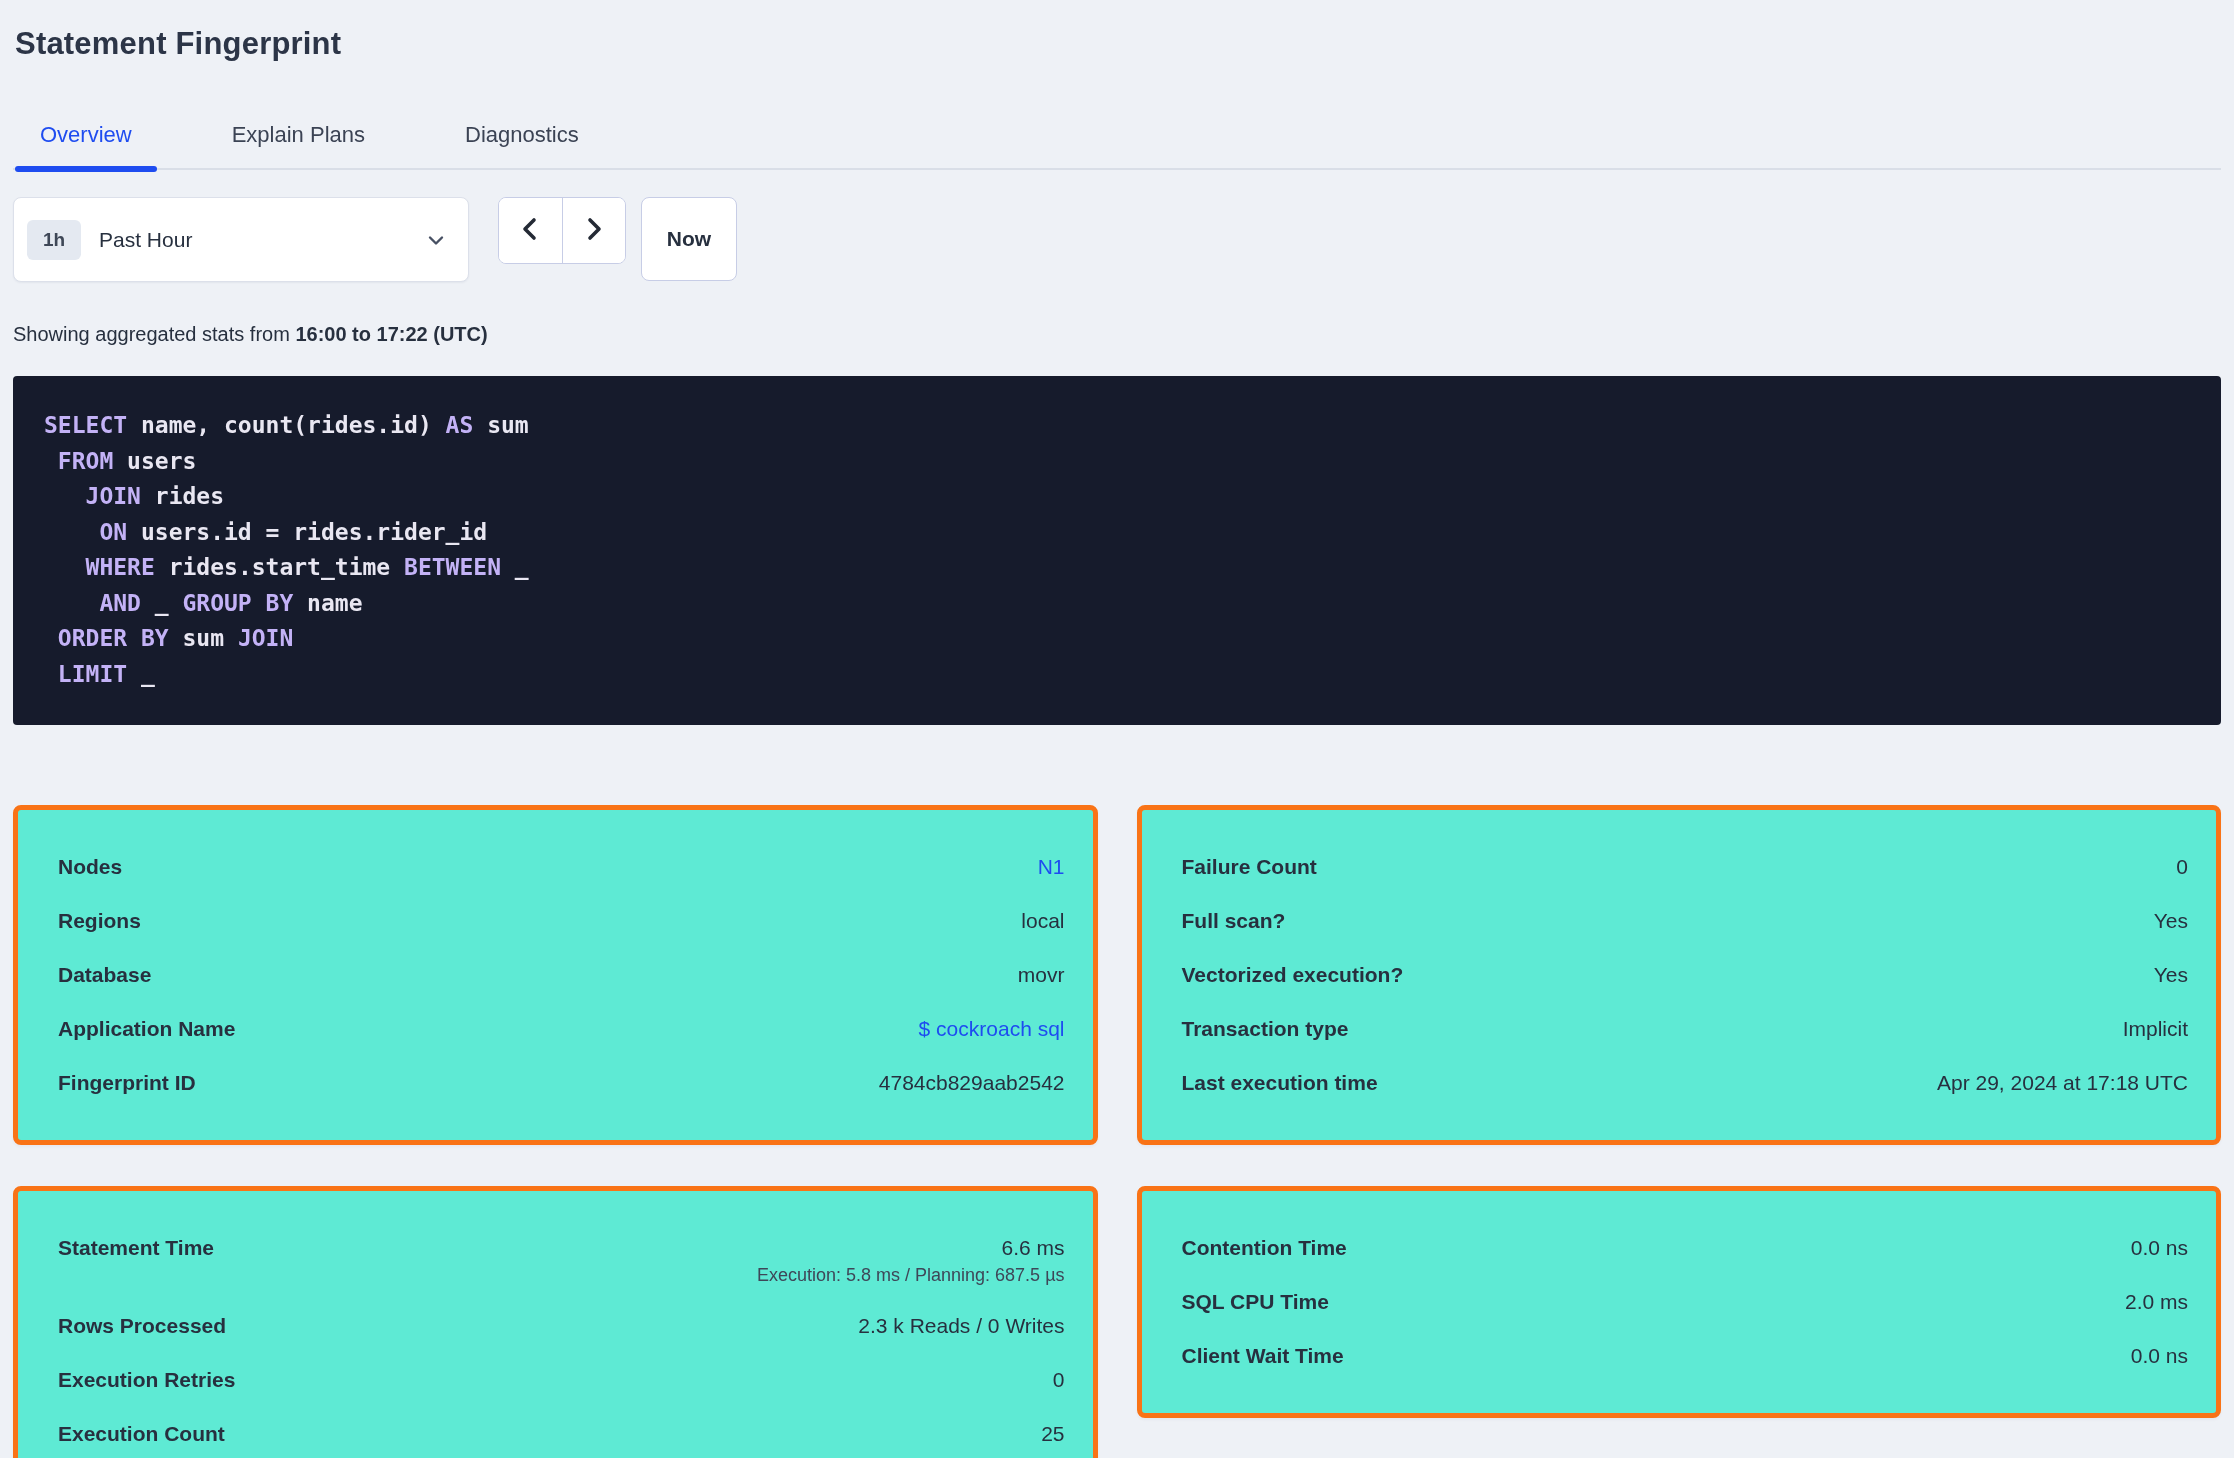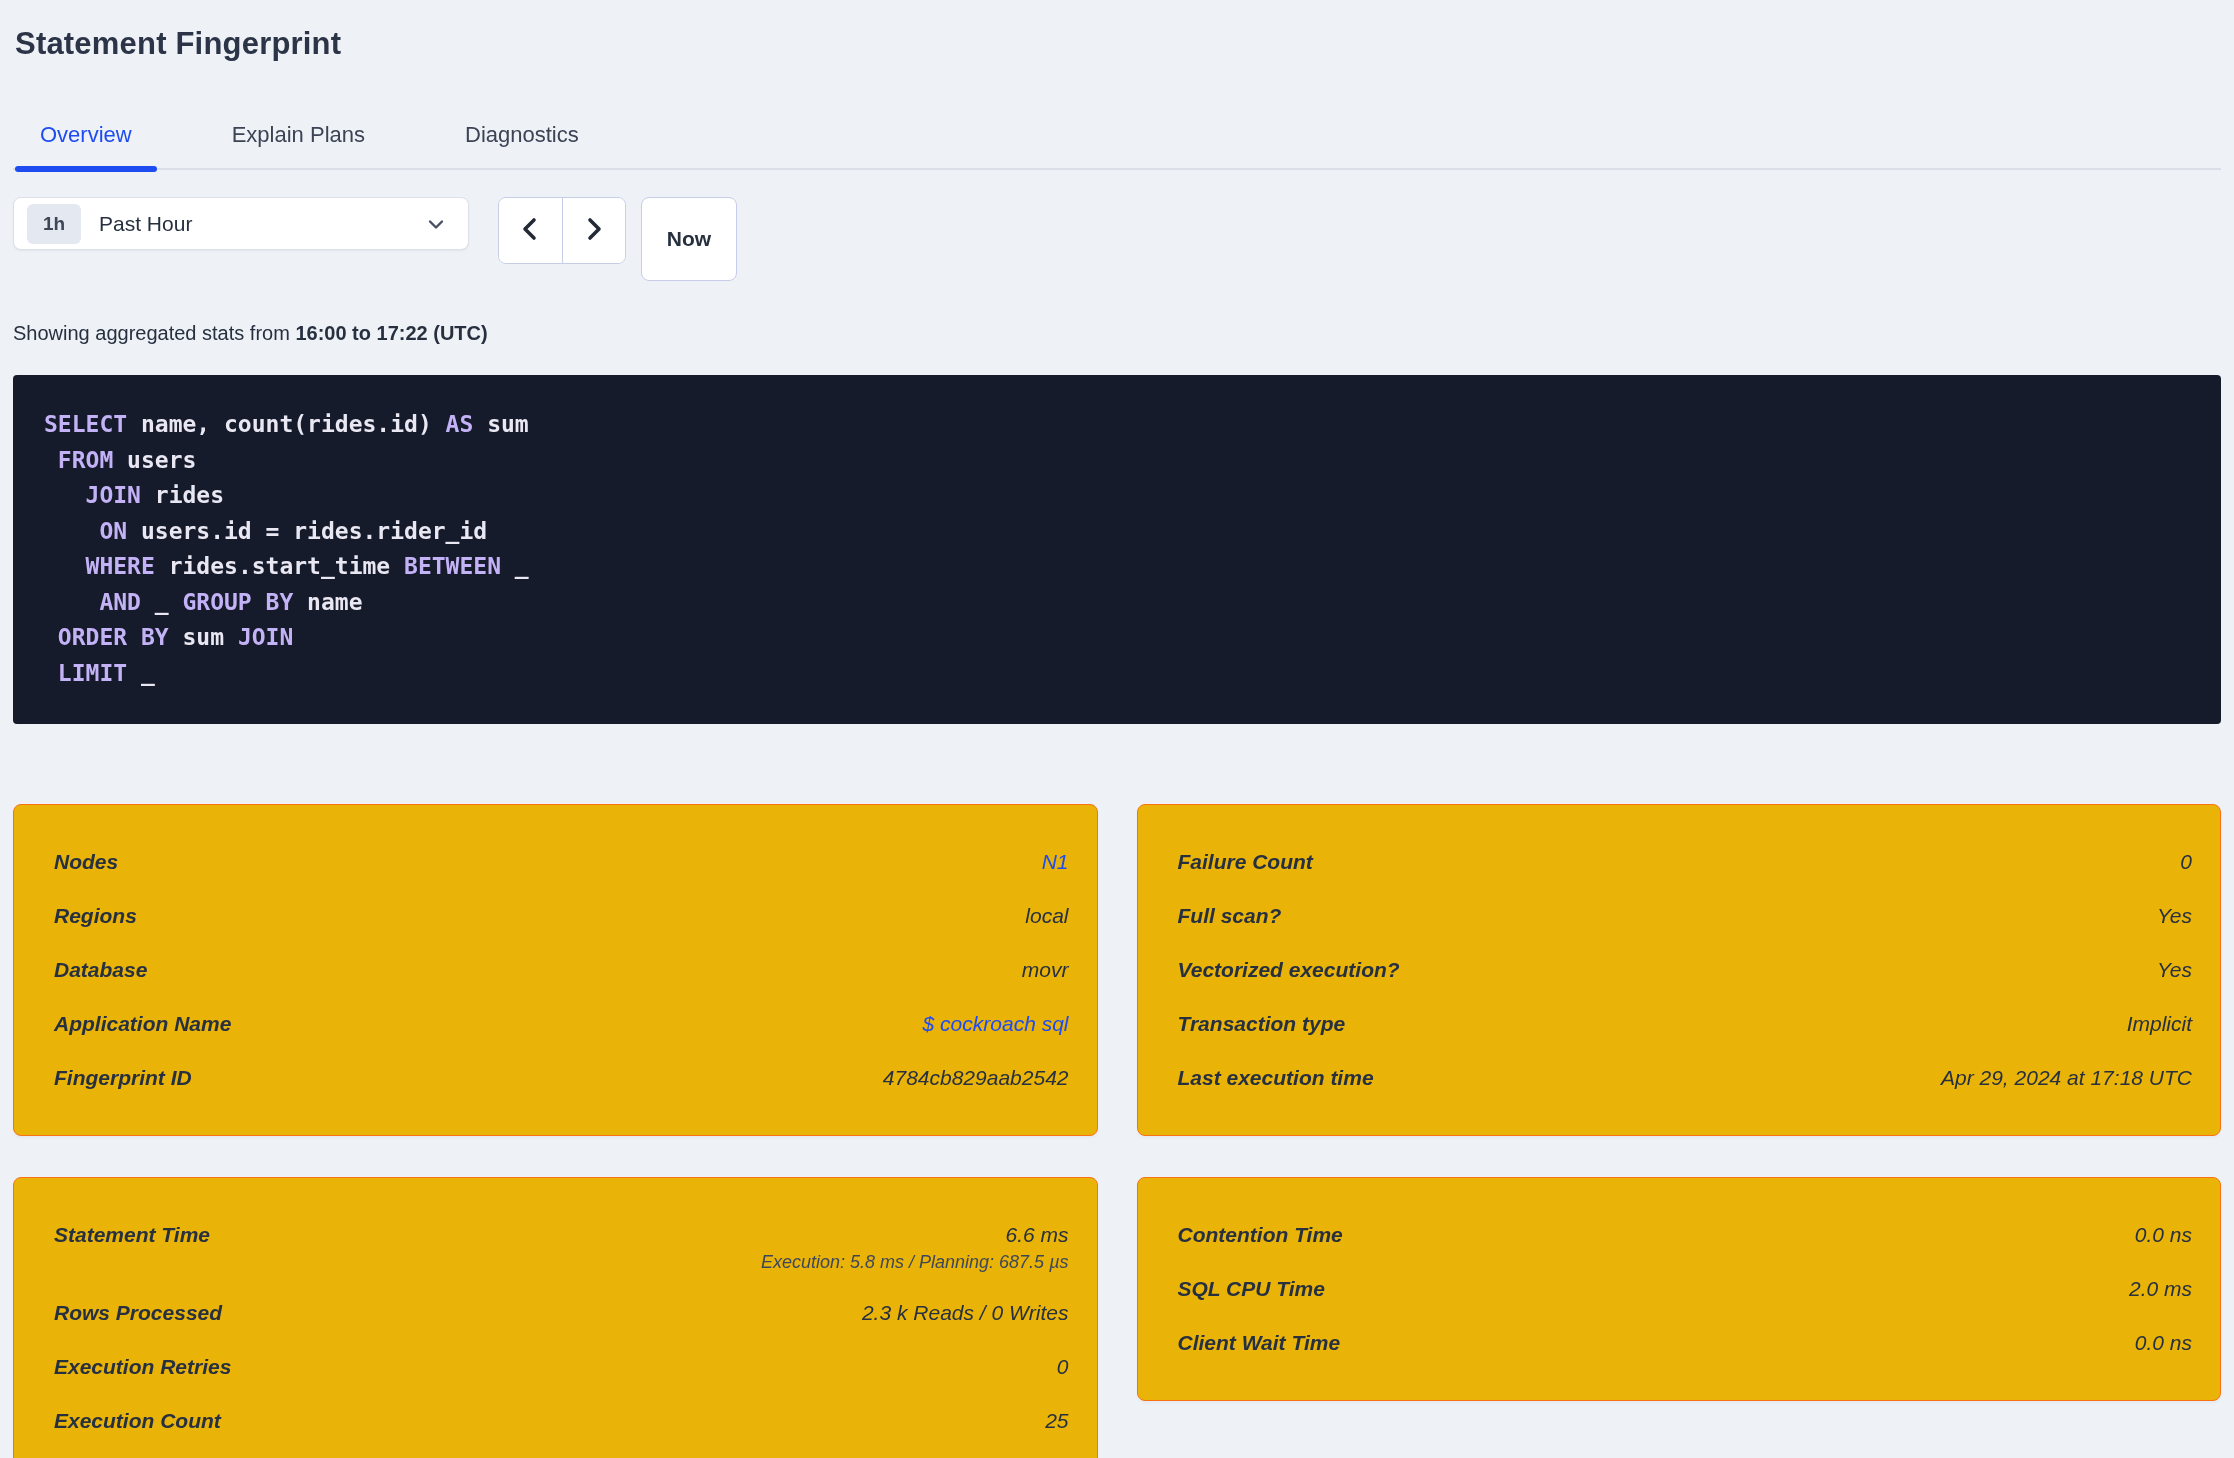--- a/index.html
+++ b/index.html
@@ -34,21 +34,21 @@
   .tab.active { color: var(--accent, #1E4CF0); }
   .tab.active::after {
     content: ""; position: absolute; left: 0; right: 0; bottom: -4px;
     height: 6px; border-radius: 3px; background: var(--accent, #1E4CF0);
   }
 
   
   .toolbar { display: flex; margin-top: 27px; align-items: stretch; }
   .time-picker {
     display: flex; align-items: center;
-    width: 456px; height: 53px;
+    width: 456px; height: 85px;
     background: #fff; border: 1px solid #DCE0EA; border-radius: 8px;
     padding: 0 20px 0 13px;
     box-shadow: 0 1px 2px rgba(40,50,90,.06);
     cursor: pointer;
   }
   .duration-badge {
     width: 54px; height: 40px; border-radius: 6px;
     background: #E4E9F1; color: #3E4757;
     font-size: 19px; font-weight: 700;
     display: flex; align-items: center; justify-content: center;
@@ -95,24 +95,23 @@
   }
   .sql-line .kw { color: var(--sql-kw, #C3B2F6); }
 
   
   .cards {
     display: grid; grid-template-columns: 1fr 1fr;
     column-gap: 39px; row-gap: 41px;
     margin-top: 80px; align-items: start;
   }
   .card {
-    background: #eab308; border: 1px solid #f97316; border-radius: 8px;
+    background: #5eead4; border: 5px solid #f97316; border-radius: 8px;
     padding: 30px 28px 30px 40px;
     box-shadow: 0 2px 3px rgba(40,50,80,.04);
-    font-style: italic;
   }
   .info-row {
     display: flex; justify-content: space-between; align-items: center;
     height: 54px; font-size: 21px;
   }
   .info-label { font-weight: 700; color: #27303F; }
   .info-value { font-weight: 400; color: #27303F; text-align: right; }
   .info-value.link { color: var(--accent, #1E4CF0); cursor: pointer; }
   .info-sub {
     height: 34px; margin-top: -10px;

